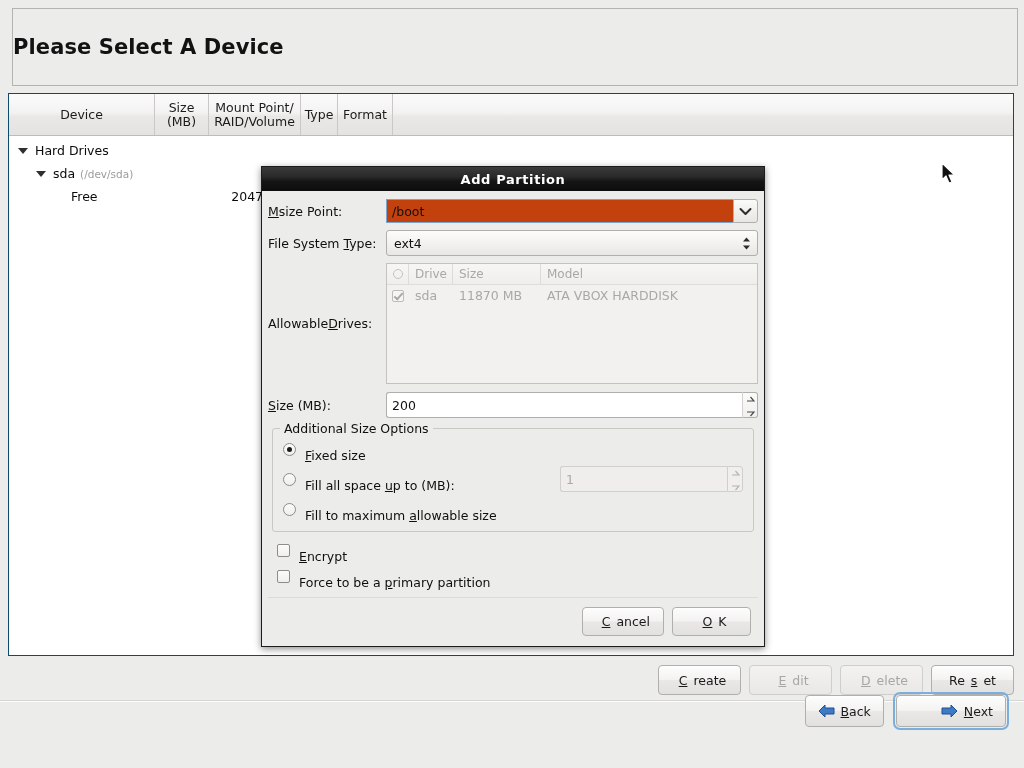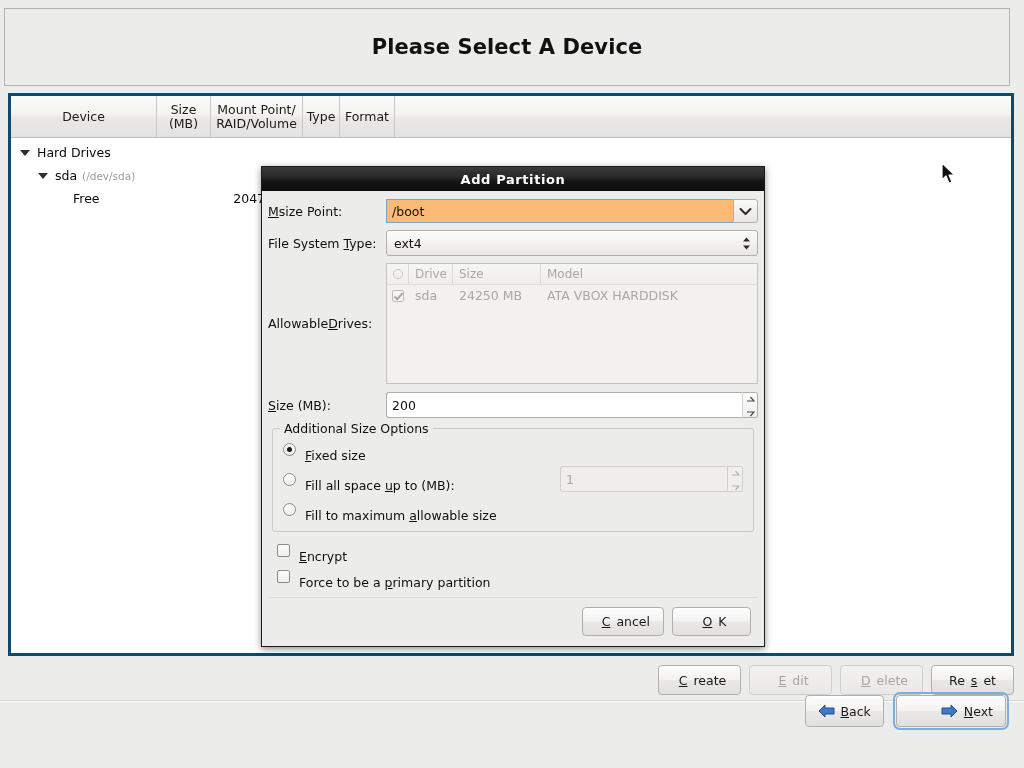--- a/index.html
+++ b/index.html
@@ -15,43 +15,43 @@
 
   .app-root {
     position: relative;
     width: 1024px; height: 768px;
     background: #ececeb;
   }
 
   
   .title-panel {
     position: absolute;
-    left: 4px; top: 8px;
+    left: 12px; top: 8px;
     width: 1006px; height: 78px;
     box-sizing: border-box;
     background: #ececeb;
     border: 1px solid #b4b3b0;
     display: flex;
     align-items: center;
-    justify-content: center;
+    justify-content: flex-start;
   }
   .title-text {
     font-size: 21px;
     font-weight: bold;
     color: #121212;
     letter-spacing: 0.1px;
   }
 
   
   .tree-frame {
     position: absolute;
     left: 8px; top: 93px;
     width: 1006px; height: 563px;
     box-sizing: border-box;
-    border: 3px solid #0c4a6e;
+    border: 1px solid #0c4a6e;
     background: #ffffff;
     overflow: hidden;
   }
 
   .tree-header {
     display: flex;
     height: 42px;
     background: linear-gradient(to bottom, #fbfbfb 0%, #f4f3f2 45%, #e9e8e6 55%, #e4e3e1 100%);
     border-bottom: 1px solid #bdbcb9;
     box-sizing: border-box;
@@ -215,21 +215,21 @@
     flex: 1;
     height: 24px;
   }
   .combo-entry input {
     flex: 1;
     font-family: "DejaVu Sans", "Liberation Sans", sans-serif;
     font-size: 12.5px;
     color: #111;
     border: 1px solid #7ba3cc;
     border-right: none;
-    background: #fdba74;
+    background: #c2410c;
     padding: 0 5px;
     outline: none;
     box-sizing: border-box;
     height: 24px;
   }
   .combo-btn {
     width: 25px; height: 24px;
     background: linear-gradient(to bottom, #fbfbfa 0%, #f1f0ee 50%, #e7e6e4 100%);
     border: 1px solid #b0afac;
     border-radius: 0 3px 3px 0;
@@ -600,21 +600,21 @@
               </div>
             <div class="dh dh-drive">Drive</div>
             <div class="dh dh-size">Size</div>
             <div class="dh dh-model">Model</div>
           </div>
           <div class="drives-row-item">
             <div class="di di-chk">
                 <span class="chk-glyph checked"></span>
               </div>
             <div class="di di-drive">sda</div>
-            <div class="di di-size">24250 MB</div>
+            <div class="di di-size">11870 MB</div>
             <div class="di di-model">ATA VBOX HARDDISK</div>
           </div>
         </div>
       </div>
 
       <div class="field-row">
         <div class="field-label"><span></span><span class="acc-u">S</span><span>ize (MB):</span></div>
         <div class="spin-entry">
           <input type="text" value="200" style="">
           <div class="spin-btns">

